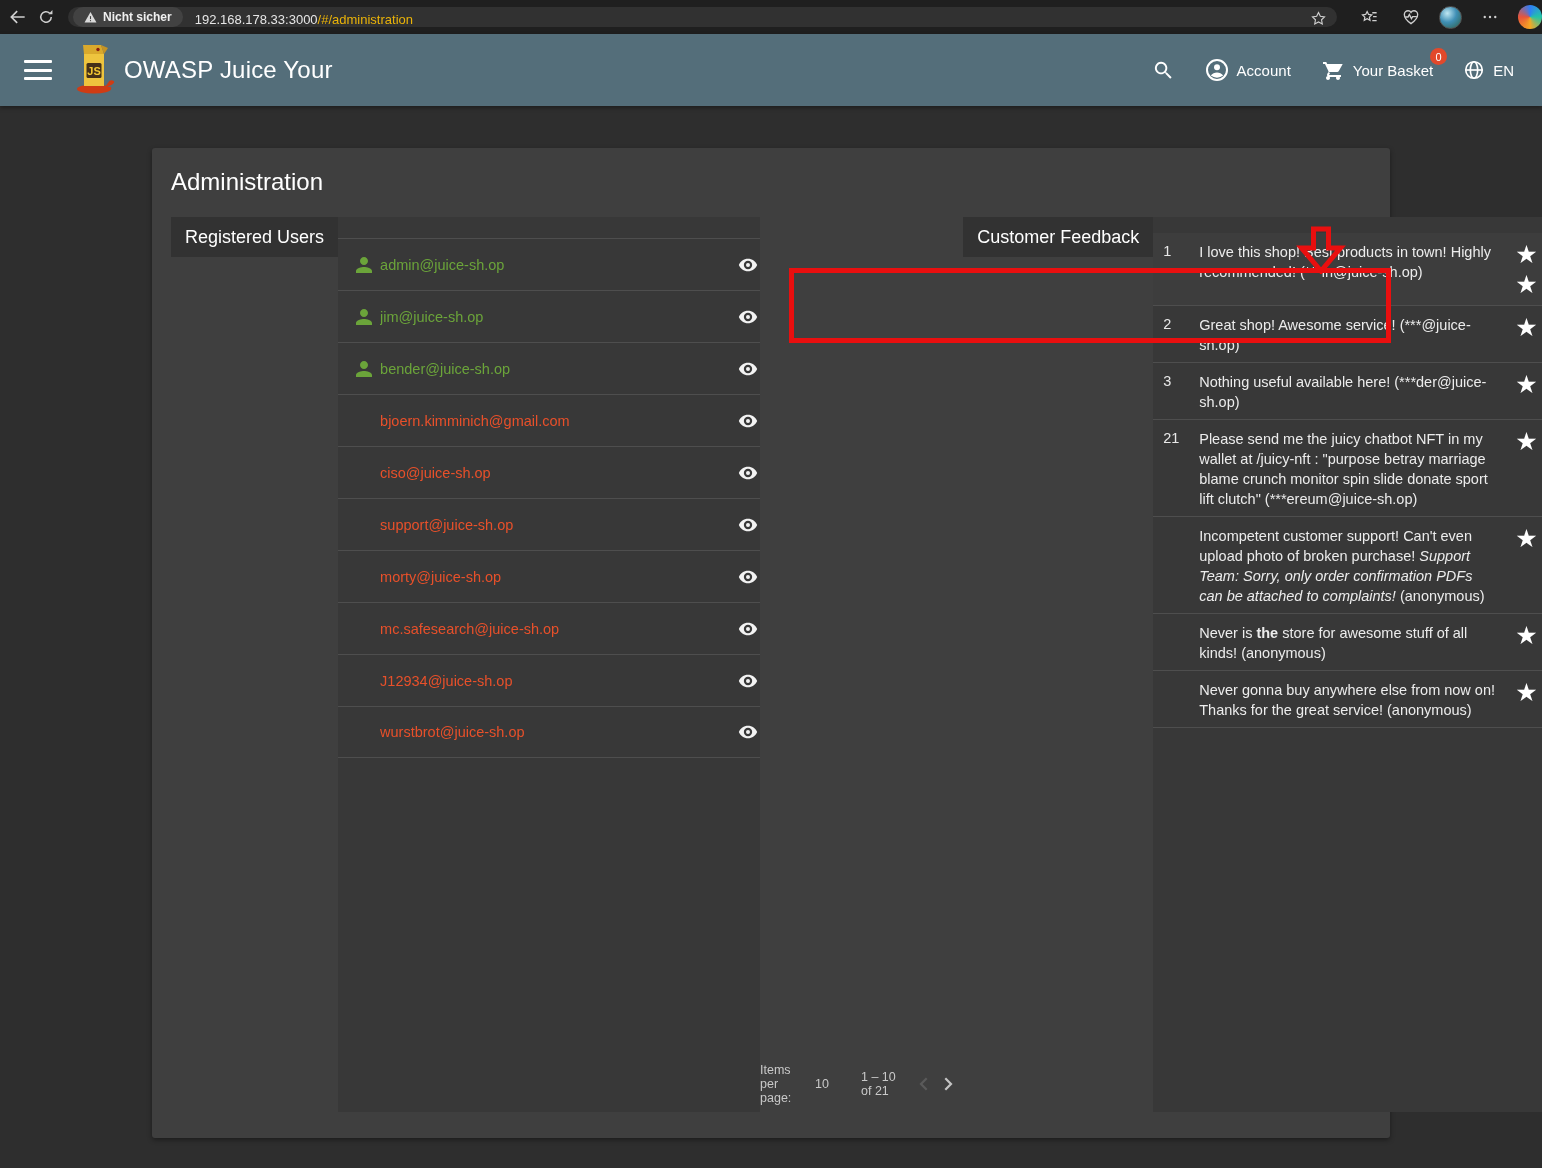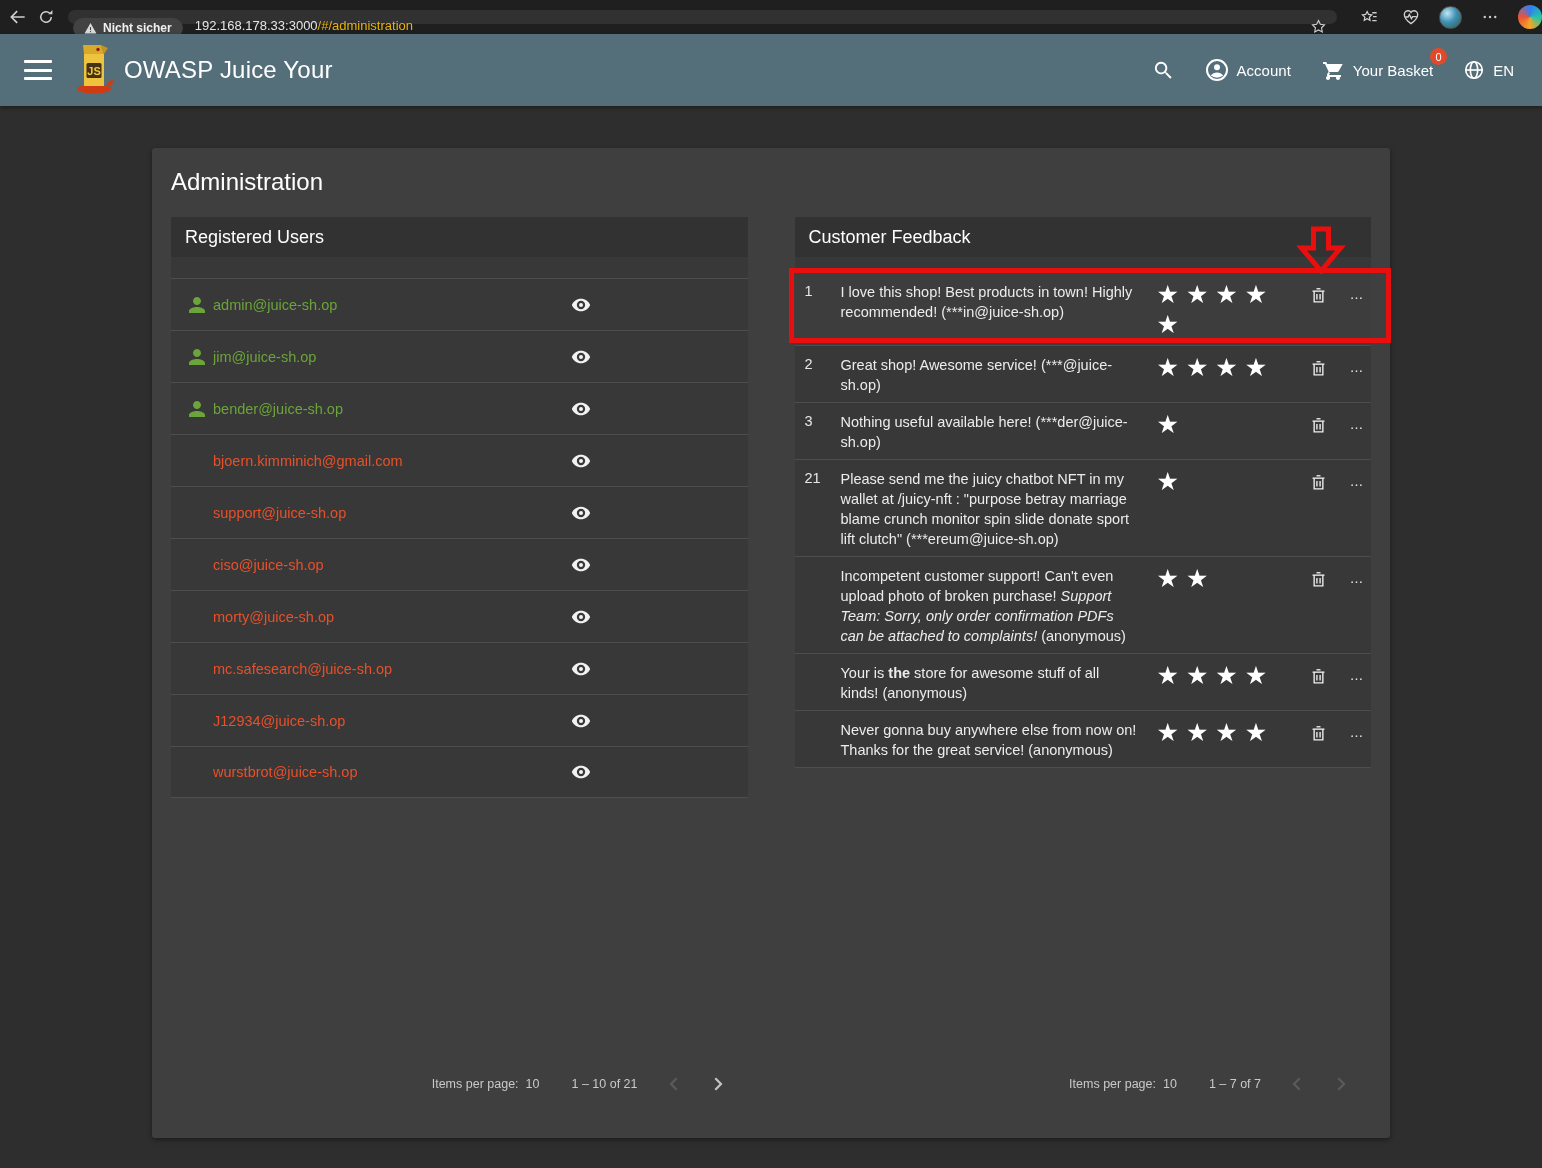--- a/index.html
+++ b/index.html
@@ -20,21 +20,21 @@
     --badge:#e2492b;
   }
   *{box-sizing:border-box;}
   body{margin:0;background:#000;font-family:"Liberation Sans",sans-serif;-webkit-font-smoothing:antialiased;}
   .viewport{position:relative;width:1542px;height:1168px;overflow:hidden;background:var(--page-bg);}
 
   
   .btoolbar{position:absolute;left:0;top:0;width:100%;height:34px;background:var(--toolbar-bg);display:flex;align-items:center;}
   .nav-ic{display:flex;align-items:center;justify-content:center;width:28px;height:28px;color:#d0d0d0;flex:0 0 auto;}
   .nav-ic:first-child{margin-left:4px;}
-  .addr-pill{position:relative;display:flex;align-items:flex-start;height:14px;margin-left:8px;width:1300px;background:var(--pill-bg);border-radius:13px;padding:8px 10px 0 5px;}
+  .addr-pill{position:relative;display:flex;align-items:flex-end;height:20px;margin-left:8px;width:1300px;background:var(--pill-bg);border-radius:13px;padding:8px 10px 0 5px;}
   .sec-chip{display:flex;align-items:center;gap:6px;height:20px;padding:0 11px;border-radius:10px;background:var(--chip-bg);color:#f0f0f0;font-size:12px;font-weight:bold;flex:0 0 auto;}
   .url{margin-left:12px;font-size:13px;color:#e6e6e6;white-space:nowrap;}
   .url .path{color:#eab308;}
   .pill-star{margin-left:auto;display:flex;align-items:center;}
   .tb-right{display:flex;align-items:center;gap:14px;margin-left:14px;}
   .avatar{width:23px;height:23px;border-radius:50%;background:radial-gradient(circle at 35% 30%,#bfe7f2 0%,#3f8fb5 45%,#2d5e45 100%);border:1px solid #555;}
   .copilot{width:24px;height:24px;border-radius:50%;background:conic-gradient(#2f7df6,#23c4a6,#f6a723,#e8543a,#2f7df6);flex:0 0 auto;}
 
   
   .appheader{position:absolute;left:0;top:34px;width:100%;height:72px;background:var(--header-bg);display:flex;align-items:center;box-shadow:0 2px 4px rgba(0,0,0,.35);}
@@ -43,21 +43,21 @@
   .logo{margin-left:22px;flex:0 0 auto;}
   .app-title{color:#fff;font-size:24px;margin-left:6px;letter-spacing:.2px;}
   .hdr-right{margin-left:auto;display:flex;align-items:center;gap:10px;margin-right:18px;color:#fff;}
   .hdr-btn{display:flex;align-items:center;gap:8px;padding:8px 10px;font-size:15px;color:#fff;cursor:pointer;position:relative;}
   .badge{position:absolute;top:-2px;right:-4px;min-width:17px;height:17px;border-radius:50%;background:var(--badge);color:#fff;font-size:11px;display:flex;align-items:center;justify-content:center;}
 
   
   .card{position:absolute;left:152px;top:148px;width:1238px;height:990px;background:var(--card-bg);border-radius:3px;box-shadow:0 2px 5px rgba(0,0,0,.4);}
   .page-title{color:#fff;font-size:24px;font-weight:400;margin:0;padding:20px 0 0 19px;}
   .panels{display:flex;gap:47px;padding:0 19px;margin-top:21px;}
-  .panel{flex:1;display:flex;flex-direction:column;height:895px;position:relative;}
+  .panel{flex:1;display:flex;height:895px;position:relative;}
   .panel-head{height:40px;background:var(--panel-head-bg);display:flex;align-items:center;padding:0 14px;flex:0 0 auto;}
   .panel-title{color:#fff;font-size:18px;font-weight:400;}
 
   
   .users-body{padding-top:21px;background:var(--table-bg);}
   .user-row{display:flex;align-items:center;height:52px;border-top:1px solid var(--divider);}
   .user-row:last-child{border-bottom:1px solid var(--divider);}
   .cell-picon{width:42px;padding-left:14px;display:flex;align-items:center;flex:0 0 auto;}
   .cell-email{width:356px;font-size:14.5px;flex:0 0 auto;overflow:hidden;white-space:nowrap;}
   .cell-eye{width:24px;display:flex;align-items:center;justify-content:center;cursor:pointer;flex:0 0 auto;}
@@ -259,31 +259,31 @@
               <span class="cell-email" style="color: rgb(232, 80, 42);">bjoern.kimminich@gmail.com</span>
               <span class="cell-eye">
                 <svg viewBox="0 0 24 24" width="20" height="20">
                   <path fill="#f2f2f2" fill-rule="evenodd" d="M12 4.5C7 4.5 2.7 7.6 1 12c1.7 4.4 6 7.5 11 7.5s9.3-3.1 11-7.5c-1.7-4.4-6-7.5-11-7.5zm0 12.5a5 5 0 1 1 0-10 5 5 0 0 1 0 10z"></path>
                   <circle cx="12" cy="12" r="2.4" fill="#f2f2f2"></circle>
                 </svg>
               </span>
             </div>
             <div class="user-row">
               <span class="cell-picon"></span>
+              <span class="cell-email" style="color: rgb(232, 80, 42);">ciso@juice-sh.op</span>
+              <span class="cell-eye">
+                <svg viewBox="0 0 24 24" width="20" height="20">
+                  <path fill="#f2f2f2" fill-rule="evenodd" d="M12 4.5C7 4.5 2.7 7.6 1 12c1.7 4.4 6 7.5 11 7.5s9.3-3.1 11-7.5c-1.7-4.4-6-7.5-11-7.5zm0 12.5a5 5 0 1 1 0-10 5 5 0 0 1 0 10z"></path>
+                  <circle cx="12" cy="12" r="2.4" fill="#f2f2f2"></circle>
+                </svg>
+              </span>
+            </div>
+            <div class="user-row">
+              <span class="cell-picon"></span>
               <span class="cell-email" style="color: rgb(232, 80, 42);">support@juice-sh.op</span>
-              <span class="cell-eye">
-                <svg viewBox="0 0 24 24" width="20" height="20">
-                  <path fill="#f2f2f2" fill-rule="evenodd" d="M12 4.5C7 4.5 2.7 7.6 1 12c1.7 4.4 6 7.5 11 7.5s9.3-3.1 11-7.5c-1.7-4.4-6-7.5-11-7.5zm0 12.5a5 5 0 1 1 0-10 5 5 0 0 1 0 10z"></path>
-                  <circle cx="12" cy="12" r="2.4" fill="#f2f2f2"></circle>
-                </svg>
-              </span>
-            </div>
-            <div class="user-row">
-              <span class="cell-picon"></span>
-              <span class="cell-email" style="color: rgb(232, 80, 42);">ciso@juice-sh.op</span>
               <span class="cell-eye">
                 <svg viewBox="0 0 24 24" width="20" height="20">
                   <path fill="#f2f2f2" fill-rule="evenodd" d="M12 4.5C7 4.5 2.7 7.6 1 12c1.7 4.4 6 7.5 11 7.5s9.3-3.1 11-7.5c-1.7-4.4-6-7.5-11-7.5zm0 12.5a5 5 0 1 1 0-10 5 5 0 0 1 0 10z"></path>
                   <circle cx="12" cy="12" r="2.4" fill="#f2f2f2"></circle>
                 </svg>
               </span>
             </div>
             <div class="user-row">
               <span class="cell-picon"></span>
               <span class="cell-email" style="color: rgb(232, 80, 42);">morty@juice-sh.op</span>
@@ -470,21 +470,21 @@
               <span class="fb-more">
                 <svg viewBox="0 0 24 24" width="15" height="15">
                   <circle cx="5" cy="13" r="1.4" fill="#dcdcdc"></circle>
                   <circle cx="12" cy="13" r="1.4" fill="#dcdcdc"></circle>
                   <circle cx="19" cy="13" r="1.4" fill="#dcdcdc"></circle>
                 </svg>
               </span>
             </div>
             <div class="fb-row">
               <span class="fb-id"></span>
-              <p class="fb-comment"><span class="">Your is </span><span class="bo">the</span><span class=""> store for awesome stuff of all kinds! (anonymous)</span></p>
+              <p class="fb-comment"><span class="">Never is </span><span class="bo">the</span><span class=""> store for awesome stuff of all kinds! (anonymous)</span></p>
               <span class="fb-stars">
                 <span>★</span>
                 <span>★</span>
                 <span>★</span>
                 <span>★</span>
               </span>
               <span class="fb-spacer"></span>
               <span class="fb-trash">
                 <svg viewBox="0 0 24 24" width="19" height="19" fill="none" stroke="#f0f0f0" stroke-width="1.7">
                   <path d="M4.5 6.5h15"></path>

